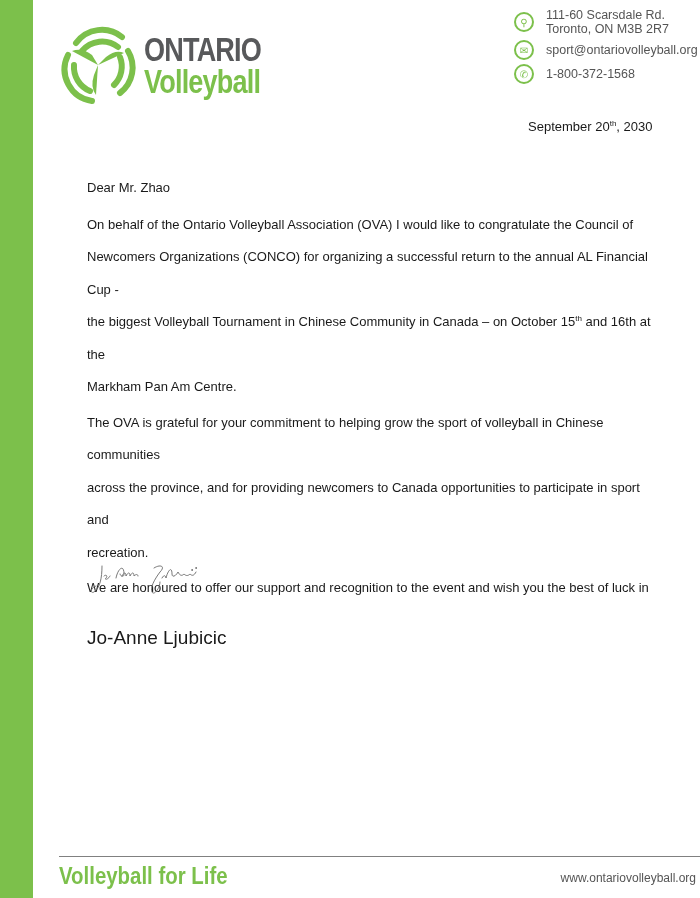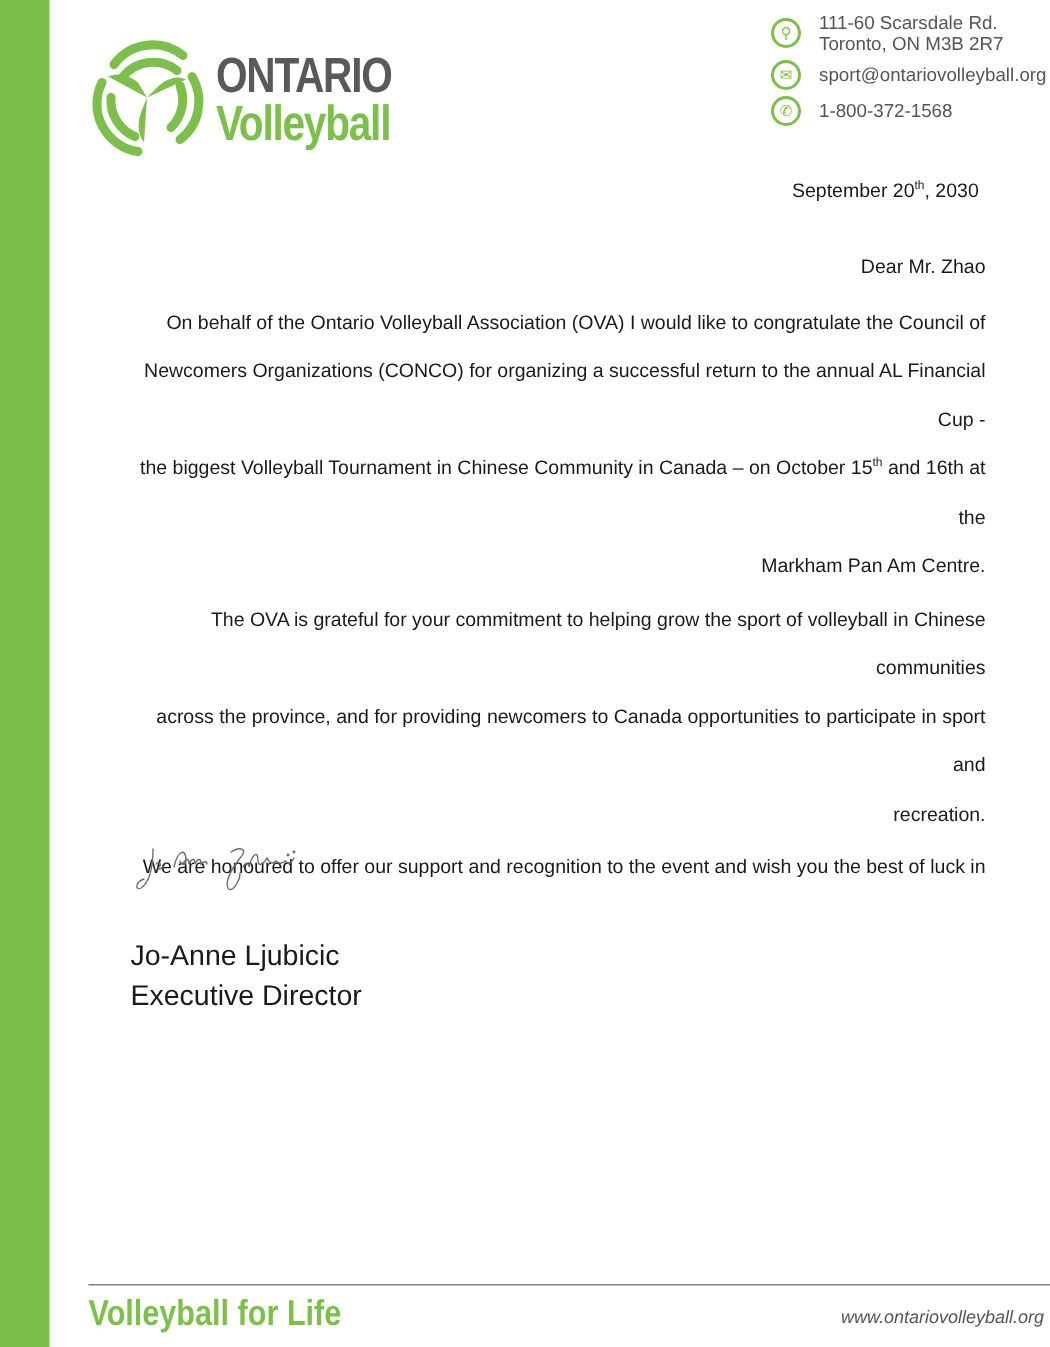--- a/index.html
+++ b/index.html
@@ -12,30 +12,30 @@
                  letter-spacing: -1px; transform: scaleX(0.82); transform-origin: left top; line-height: 1; }
   .logo .word2 { position: absolute; left: 88px; top: 44px; font-size: 33px; font-weight: bold; color: #7cc04b;
                  letter-spacing: -1px; transform: scaleX(0.82); transform-origin: left top; line-height: 1; }
   .contact { position: absolute; left: 514px; top: 8px; width: 186px; font-size: 12.5px; color: #555; }
   .contact .row { display: flex; align-items: center; margin-bottom: 4px; }
   .contact .ic { width: 20px; height: 20px; border: 2px solid #7cc04b; border-radius: 50%; box-sizing: border-box;
                  display: flex; align-items: center; justify-content: center; color: #7cc04b; font-size: 10px; margin-right: 12px; flex: 0 0 20px; }
   .contact .txt { line-height: 14px; }
   .date { position: absolute; left: 528px; top: 119px; font-size: 13px; font-family: "Liberation Sans", sans-serif; }
   .date sup, .body sup { font-size: 8px; vertical-align: super; line-height: 0; }
-  .body { position: absolute; left: 87px; top: 162px; width: 570px; font-size: 13px; text-align: right; }
+  .body { position: absolute; left: 87px; top: 172px; width: 570px; font-size: 13px; }
   .body p { margin: 0; line-height: 32.5px; }
   .body p.salutation { margin-bottom: 4px; }
   .body p.para { margin-bottom: 3px; }
   .signature { position: absolute; left: 88px; top: 558px; width: 130px; height: 40px; }
   .signer { position: absolute; left: 87px; top: 624px; font-size: 19px; line-height: 27px; }
   .footer-line { position: absolute; left: 59px; top: 856px; width: 641px; height: 1px; background: #808080; }
   .tagline { position: absolute; left: 59px; top: 864px; font-size: 24px; font-weight: bold; color: #7cc04b;
              transform: scaleX(0.85); transform-origin: left top; line-height: 1; }
-  .website { position: absolute; right: 4px; top: 871px; font-size: 12px; color: #555; font-style: italic; }
+  .website { position: absolute; right: 4px; top: 871px; font-size: 12px; color: #555; }
 </style>
 </head>
 <body>
 
 <div class="green-bar"></div>
 
 <div class="logo">
   <svg class="ball" viewBox="0 0 84 84">
     <g fill="none" stroke="#7cc04b" stroke-width="6" stroke-linecap="round">
       <path d="M20 22 A32 32 0 0 1 66 16"></path>
@@ -100,18 +100,17 @@
     <path d="M28 20 C30 10 36 6 36 16 C36 20 32 18 32 16 M34 18 C36 14 38 14 38 18 C40 14 42 14 42 18 C44 14 46 14 46 18 C48 16 50 16 50 18"></path>
     <path d="M66 10 C72 6 78 8 72 14 C66 22 62 30 64 34 C66 38 72 30 72 24"></path>
     <path d="M74 20 C76 16 78 18 78 20 C80 12 84 8 84 16 C84 20 88 18 90 14 C92 18 94 18 96 16 C98 18 100 18 102 16 C104 18 106 18 108 14"></path>
     <circle cx="104" cy="12" r="0.5"></circle>
       <circle cx="108" cy="10" r="0.5"></circle>
   </g>
 </svg>
 
 <div class="signer">
   <div>Jo-Anne Ljubicic</div>
-  <div>Executive Director</div>
 </div>
 
 <div class="footer-line"></div>
 <div class="tagline">Volleyball for Life</div>
 <div class="website">www.ontariovolleyball.org</div>
 
 </body></html>

